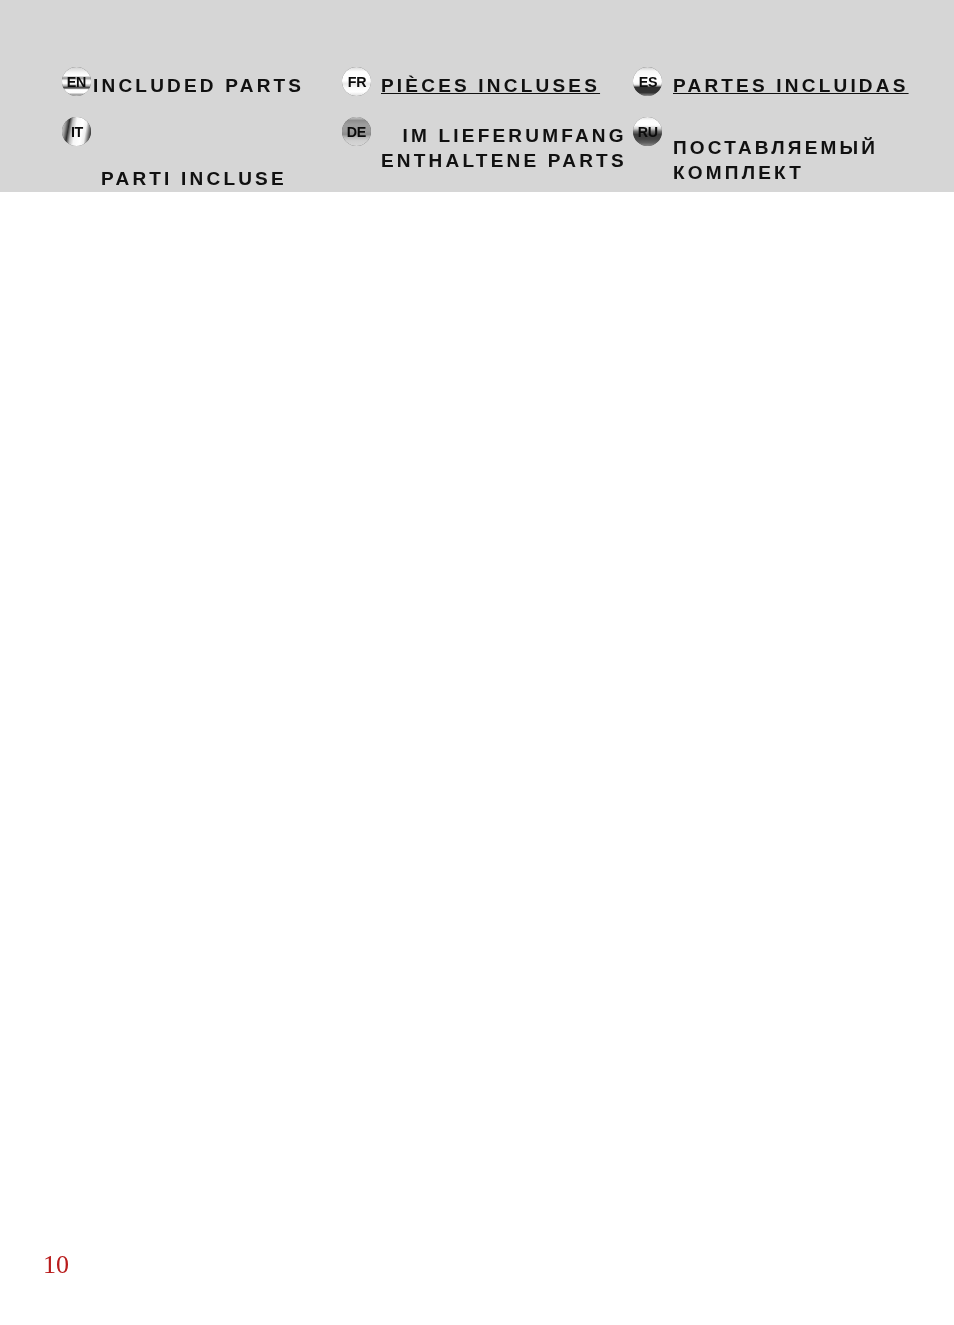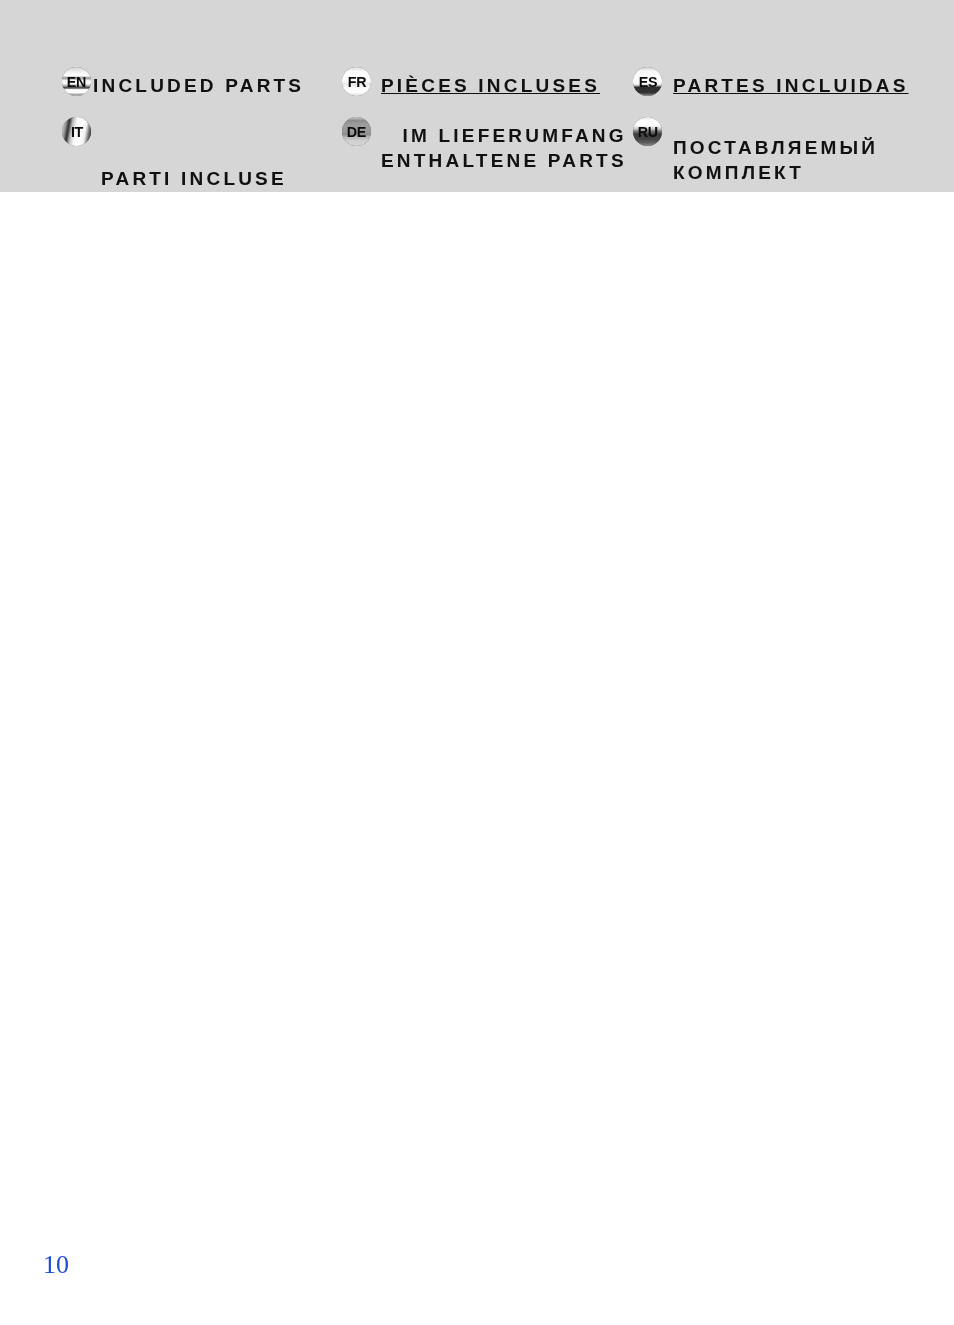--- a/index.html
+++ b/index.html
@@ -15,21 +15,21 @@
      transform:scaleX(1.02);}
   .badge::before{content:"";position:absolute;left:0;right:0;top:0;bottom:0;z-index:1;}
   .b-en::before{background:linear-gradient(to bottom,#cfcfcf 0%,#f4f4f4 18%,#ffffff 30%,#8f8f8f 38%,#f2f2f2 46%,#ffffff 56%,#b9b9b9 64%,#3a3a3a 72%,#ffffff 78%,#fdfdfd 88%,#9a9a9a 96%,#c8c8c8 100%);}
   .b-fr::before{background:linear-gradient(to bottom,#d8d8d8 0%,#fefefe 16%,#ffffff 46%,#e9e9e9 58%,#fbfbfb 72%,#ffffff 86%,#dedede 100%);}
   .b-es::before{background:linear-gradient(to bottom,#cdcdcd 0%,#f7f7f7 14%,#ffffff 40%,#fafafa 56%,#e2e2e2 62%,#2e2e2e 70%,#333333 88%,#6e6e6e 96%,#9d9d9d 100%);}
   .b-it::before{background:linear-gradient(100deg,#ededed 0%,#9a9a9a 14%,#2f2f2f 24%,#bdbdbd 34%,#f7f7f7 46%,#ffffff 64%,#efefef 76%,#7c7c7c 86%,#2b2b2b 94%,#6a6a6a 100%);}
   .b-de::before{background:linear-gradient(to bottom,#cfcfcf 0%,#8d8d8d 12%,#9d9d9d 26%,#9a9a9a 48%,#8d8d8d 60%,#b9b9b9 70%,#cfcfcf 82%,#d6d6d6 100%);}
   .b-ru::before{background:linear-gradient(to bottom,#e2e2e2 0%,#fcfcfc 12%,#ffffff 28%,#cfcfcf 40%,#737373 50%,#3d3d3d 60%,#444444 76%,#5e5e5e 88%,#8a8a8a 100%);}
   .hdr-label{font-family:"Liberation Sans",sans-serif;font-weight:bold;font-size:19px;letter-spacing:3.2px;color:#111;line-height:25px;position:absolute;white-space:nowrap;}
   .hdr-label.ctr{text-align:right;}
-  #pageno{position:absolute;left:43px;top:1250px;font-family:"Liberation Serif",serif;font-size:26px;color:#1d4ed8;}
+  #pageno{position:absolute;left:43px;top:1250px;font-family:"Liberation Serif",serif;font-size:26px;color:#b91c1c;}
   #hdr-en{left:62px;top:67px;} #hdr-en .hdr-label{left:31px;top:6px;}
   #hdr-fr{left:342px;top:67px;} #hdr-fr .hdr-label{left:39px;top:6px;text-decoration:underline;}
   #hdr-es{left:633px;top:67px;} #hdr-es .hdr-label{left:40px;top:6px;text-decoration:underline;}
   #hdr-it{left:62px;top:117px;} #hdr-it .hdr-label{left:39px;top:12px;margin-top:37px;}
   #hdr-de{left:342px;top:117px;} #hdr-de .hdr-label{left:39px;top:6px;}
   #hdr-ru{left:633px;top:117px;} #hdr-ru .hdr-label{left:40px;top:18px;}
 </style>
 </head>
 <body>
 

